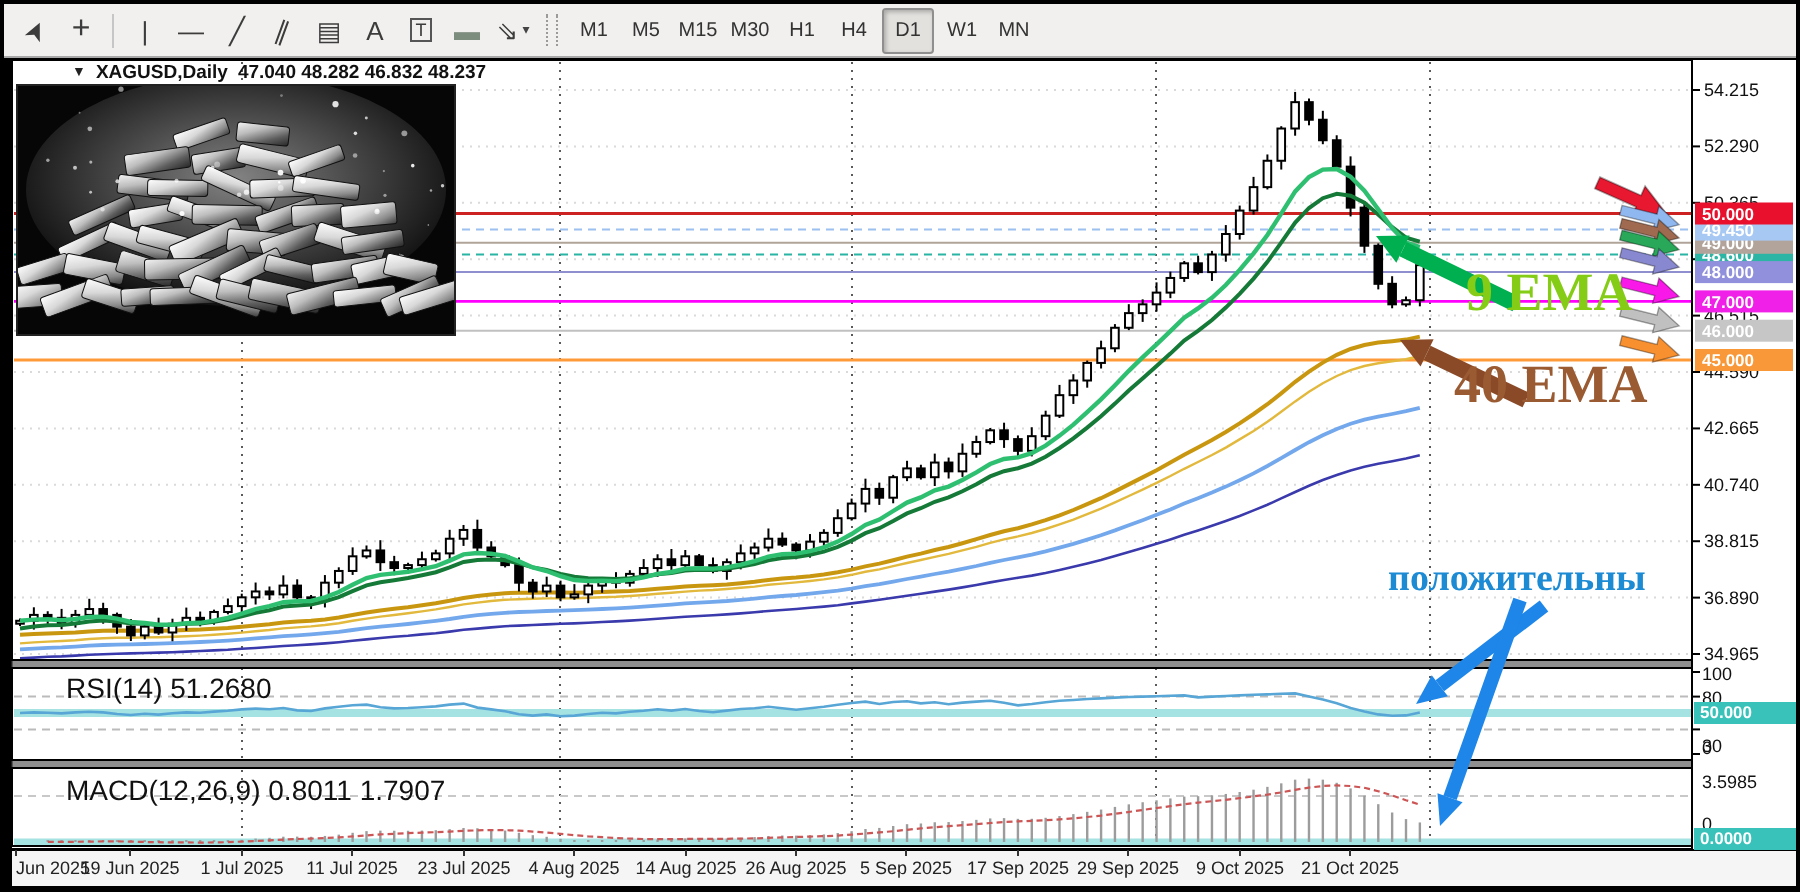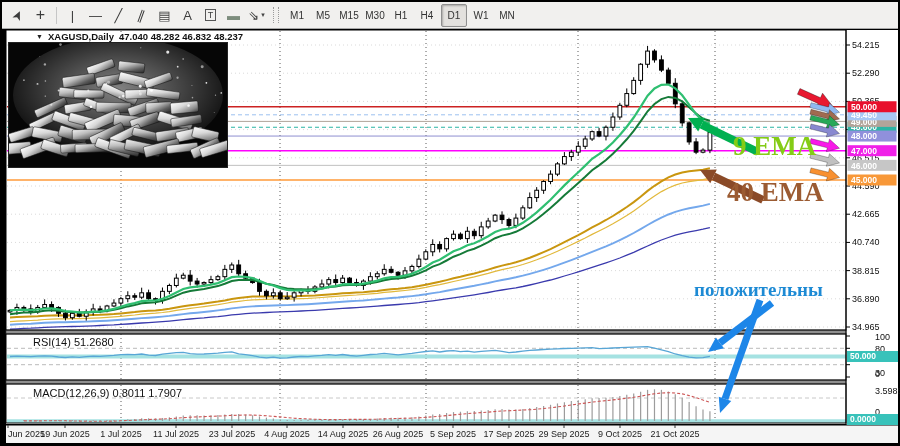--- a/index.html
+++ b/index.html
@@ -16,24 +16,24 @@
   .handle{width:4px;height:16px;border-left:1px dotted #9a9a9a;border-right:1px dotted #9a9a9a;margin:0 5px;}
   .gicon{display:inline-block;}
   .boxedT{border:1px solid #555;font-size:9px;line-height:10px;padding:0 2px;}
   .caret{font-size:7px;margin-left:2px;color:#444;}
   
   #plot{position:absolute;left:0;top:0;z-index:1;}
   #silver{position:absolute;left:8px;top:42px;z-index:2;border:1px solid #222;}
   #symtitle{position:absolute;left:8px;top:31px;z-index:3;font-size:9.5px;font-weight:bold;color:#111;
             display:flex;align-items:center;gap:5px;margin-left:28px;}
   #symtitle .dd{font-size:7px;color:#222;}
-  .plabel{position:absolute;z-index:3;font-size:11px;color:#111;padding-left:24px;}
+  .plabel{position:absolute;z-index:3;font-size:14px;color:#111;padding-left:24px;}
   #rsiLabel{left:9px;top:336px;}
   #macdLabel{left:9px;top:387px;}
-  .axtext{position:absolute;left:851px;z-index:3;font-size:9px;color:#111;margin-left:24px;}
+  .axtext{position:absolute;left:851px;z-index:3;font-size:9px;color:#111;}
   #rsi100{top:332px}#rsi70{top:344px}#rsi30{top:368px}#rsi0{top:369px}
   #macdMax{top:386px}#macdZero{top:407px}
   .tealbox{position:absolute;left:847px;width:51px;height:11px;background:#38c2ba;color:#fff;
            font-size:8.5px;font-weight:bold;line-height:11px;padding-left:3px;z-index:3;box-sizing:border-box;}
   #rsi50box{top:351px}#macd0box{top:414px}
   .anno{position:absolute;z-index:4;font-family:"Liberation Serif",serif;font-weight:bold;white-space:nowrap;}
   #anno9{left:733px;top:131px;font-size:27px;color:#84cc16;}
   #anno50{left:727px;top:177px;font-size:27px;color:#9b5b32;}
   #annoPos{left:694px;top:279px;font-size:19px;color:#1d8ad4;}
 </style>

